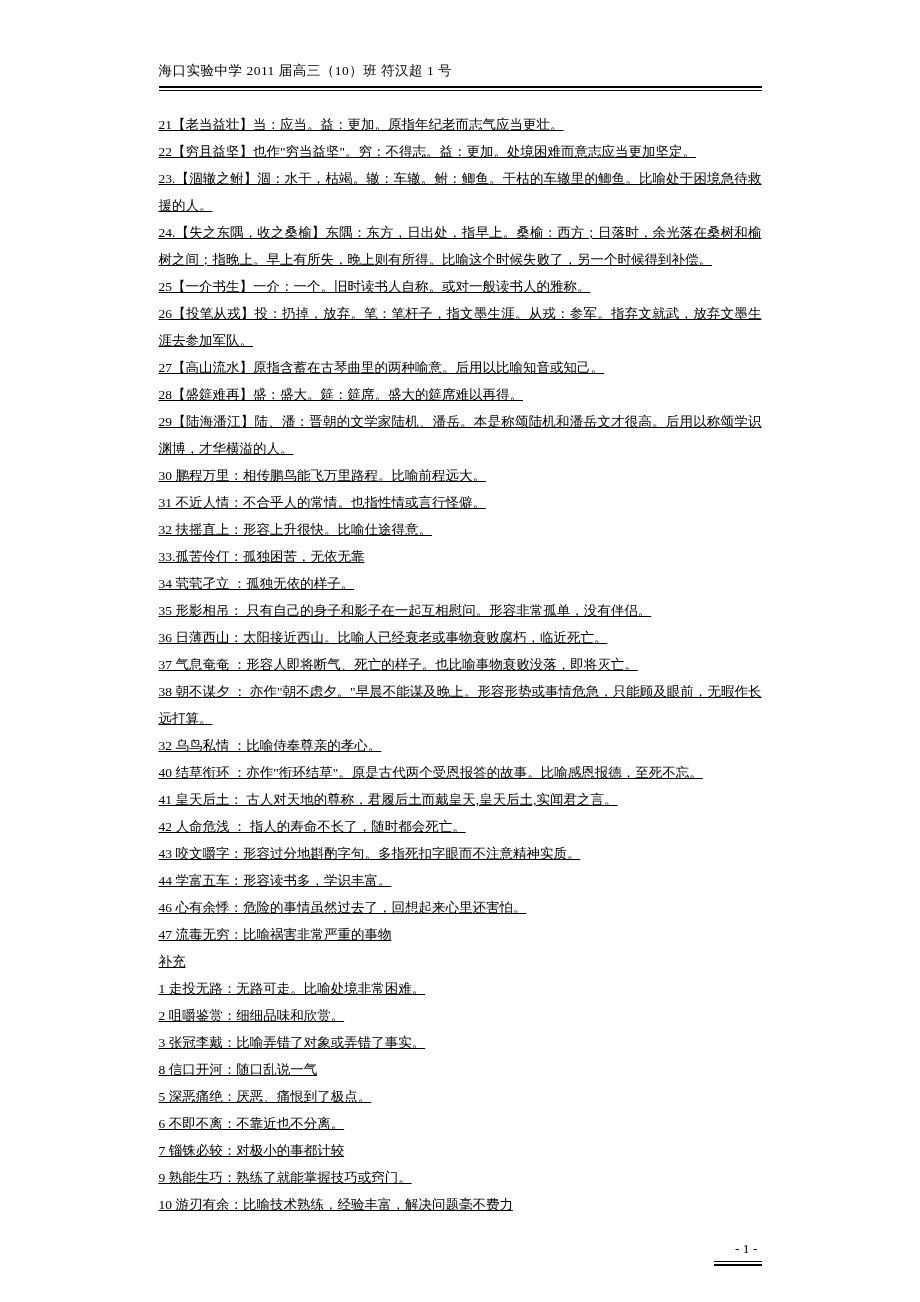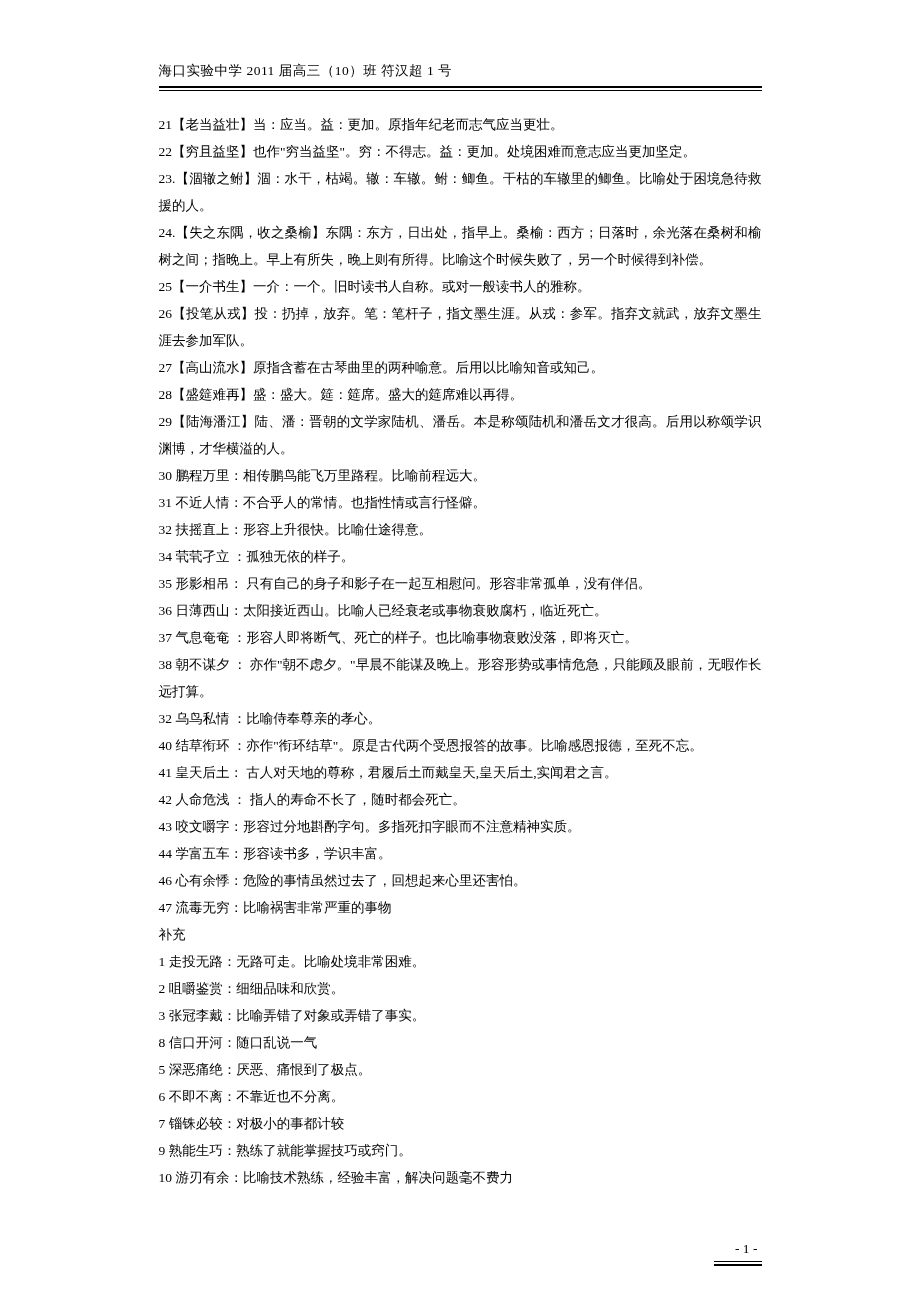--- a/index.html
+++ b/index.html
@@ -33,20 +33,21 @@
     margin-bottom: 2px;
   }
   .header-rules .thin {
     border-top: 1px solid #000;
     height: 0;
   }
   .content {
     margin-top: 20px;
     font-size: 13.5px;
     line-height: 2.0;
+    text-decoration: underline;
   }
   .entry {
     text-align: justify;
   }
   .footer {
     position: absolute;
     bottom: 44px;
     right: 108px;
     font-size: 13.5px;
   }
@@ -88,20 +89,21 @@
         <div class="entry">23.【涸辙之鲋】涸：水干，枯竭。辙：车辙。鲋：鲫鱼。干枯的车辙里的鲫鱼。比喻处于困境急待救援的人。</div>
         <div class="entry">24.【失之东隅，收之桑榆】东隅：东方，日出处，指早上。桑榆：西方；日落时，余光落在桑树和榆树之间；指晚上。早上有所失，晚上则有所得。比喻这个时候失败了，另一个时候得到补偿。</div>
         <div class="entry">25【一介书生】一介：一个。旧时读书人自称。或对一般读书人的雅称。</div>
         <div class="entry">26【投笔从戎】投：扔掉，放弃。笔：笔杆子，指文墨生涯。从戎：参军。指弃文就武，放弃文墨生涯去参加军队。</div>
         <div class="entry">27【高山流水】原指含蓄在古琴曲里的两种喻意。后用以比喻知音或知己。</div>
         <div class="entry">28【盛筵难再】盛：盛大。筵：筵席。盛大的筵席难以再得。</div>
         <div class="entry">29【陆海潘江】陆、潘：晋朝的文学家陆机、潘岳。本是称颂陆机和潘岳文才很高。后用以称颂学识渊博，才华横溢的人。</div>
         <div class="entry">30 鹏程万里：相传鹏鸟能飞万里路程。比喻前程远大。</div>
         <div class="entry">31 不近人情：不合乎人的常情。也指性情或言行怪僻。</div>
         <div class="entry">32 扶摇直上：形容上升很快。比喻仕途得意。</div>
+        <div class="entry">33.孤苦伶仃：孤独困苦，无依无靠</div>
         <div class="entry">34 茕茕孑立 ：孤独无依的样子。</div>
         <div class="entry">35 形影相吊： 只有自己的身子和影子在一起互相慰问。形容非常孤单，没有伴侣。</div>
         <div class="entry">36 日薄西山：太阳接近西山。比喻人已经衰老或事物衰败腐朽，临近死亡。</div>
         <div class="entry">37 气息奄奄 ：形容人即将断气、死亡的样子。也比喻事物衰败没落，即将灭亡。</div>
         <div class="entry">38 朝不谋夕 ： 亦作"朝不虑夕。"早晨不能谋及晚上。形容形势或事情危急，只能顾及眼前，无暇作长远打算。</div>
         <div class="entry">32 乌鸟私情 ：比喻侍奉尊亲的孝心。</div>
         <div class="entry">40  结草衔环 ：亦作"衔环结草"。原是古代两个受恩报答的故事。比喻感恩报德，至死不忘。</div>
         <div class="entry">41 皇天后土： 古人对天地的尊称，君履后土而戴皇天,皇天后土,实闻君之言。</div>
         <div class="entry">42 人命危浅 ： 指人的寿命不长了，随时都会死亡。</div>
         <div class="entry">43 咬文嚼字：形容过分地斟酌字句。多指死扣字眼而不注意精神实质。</div>

